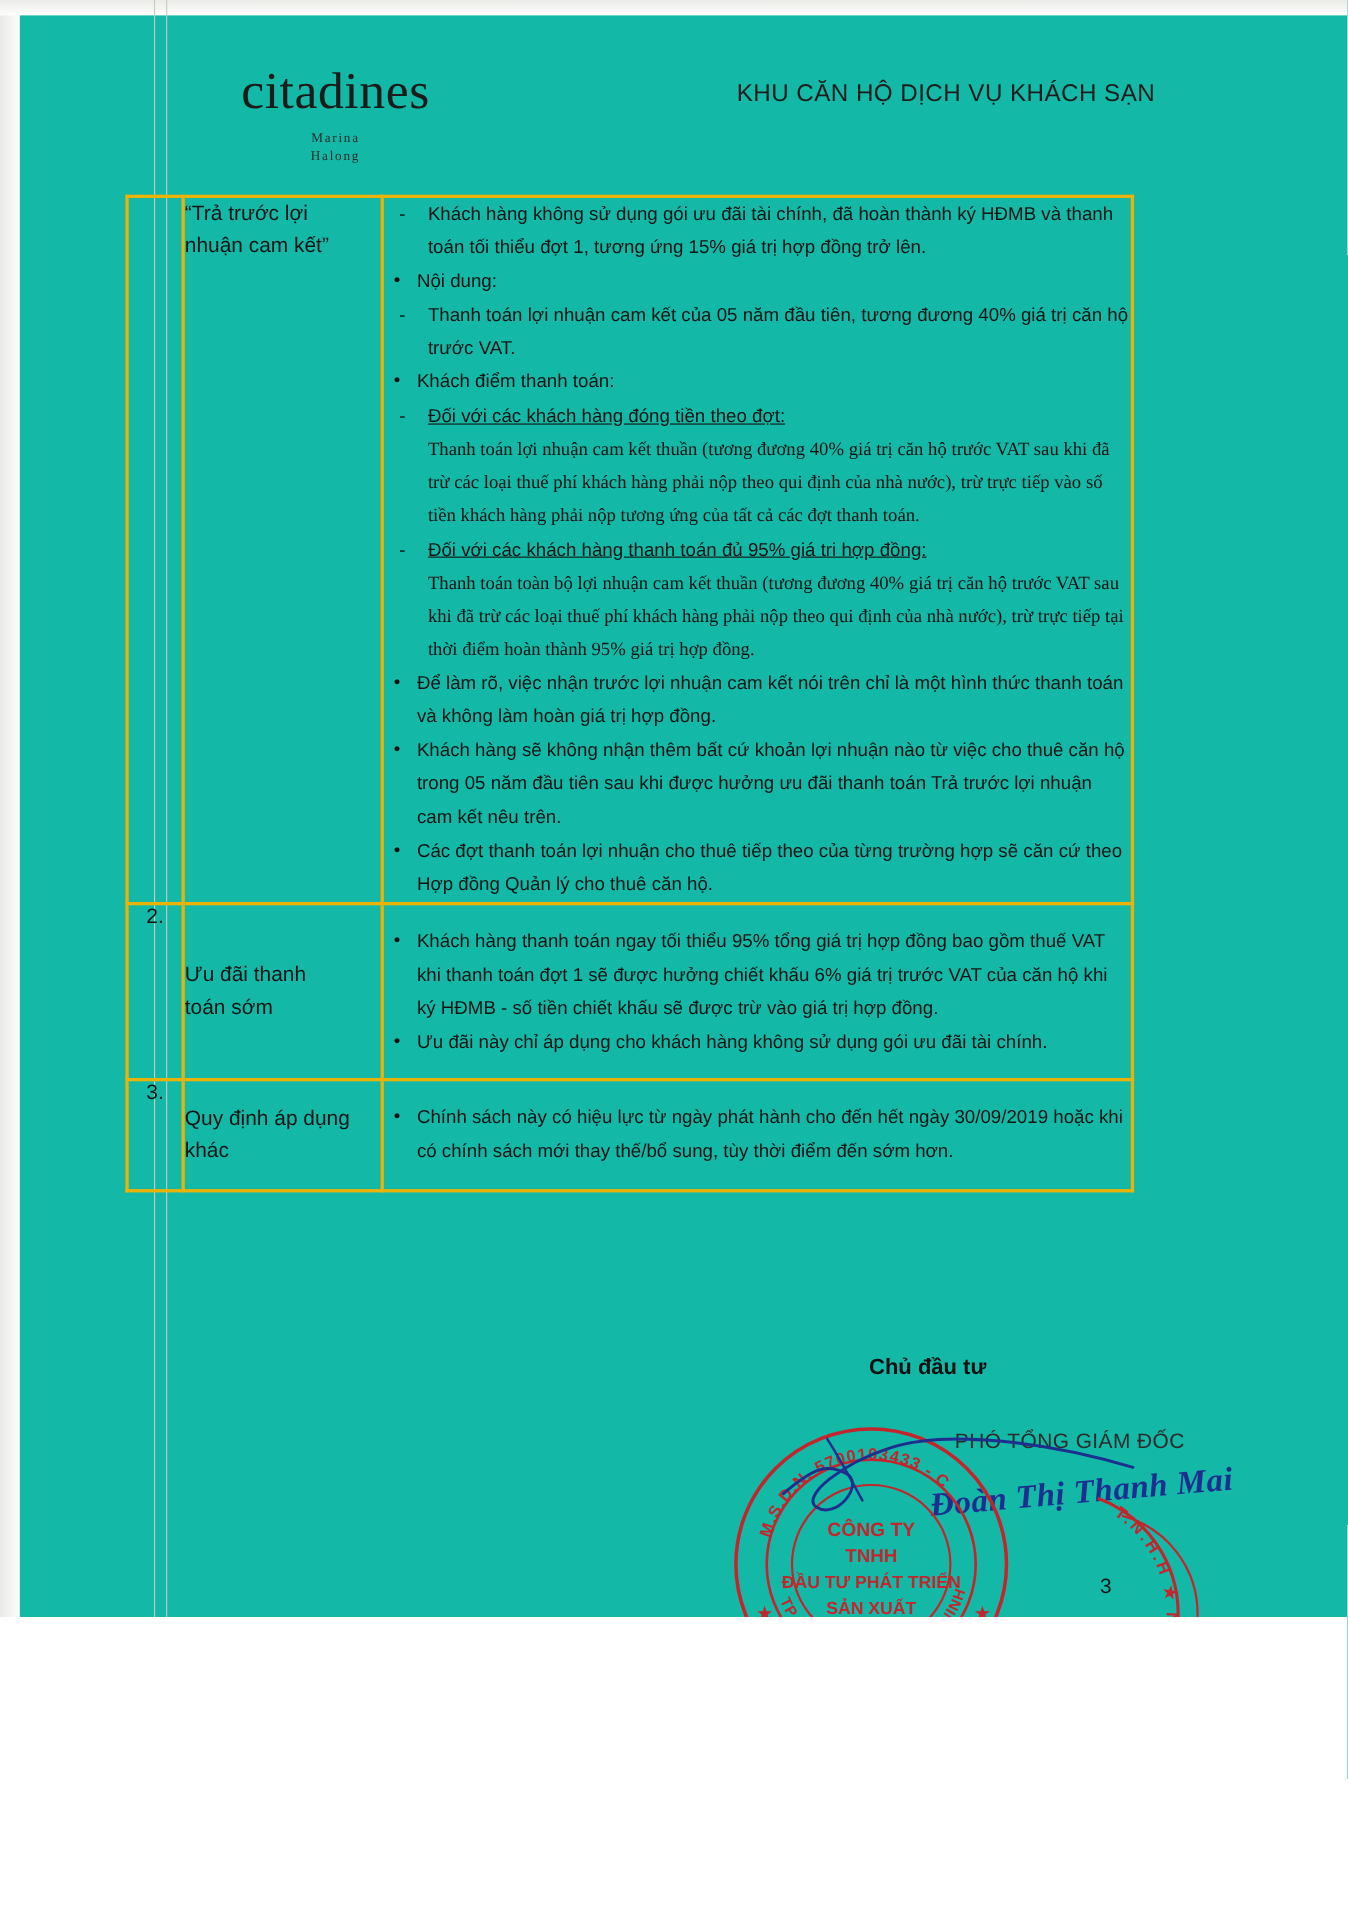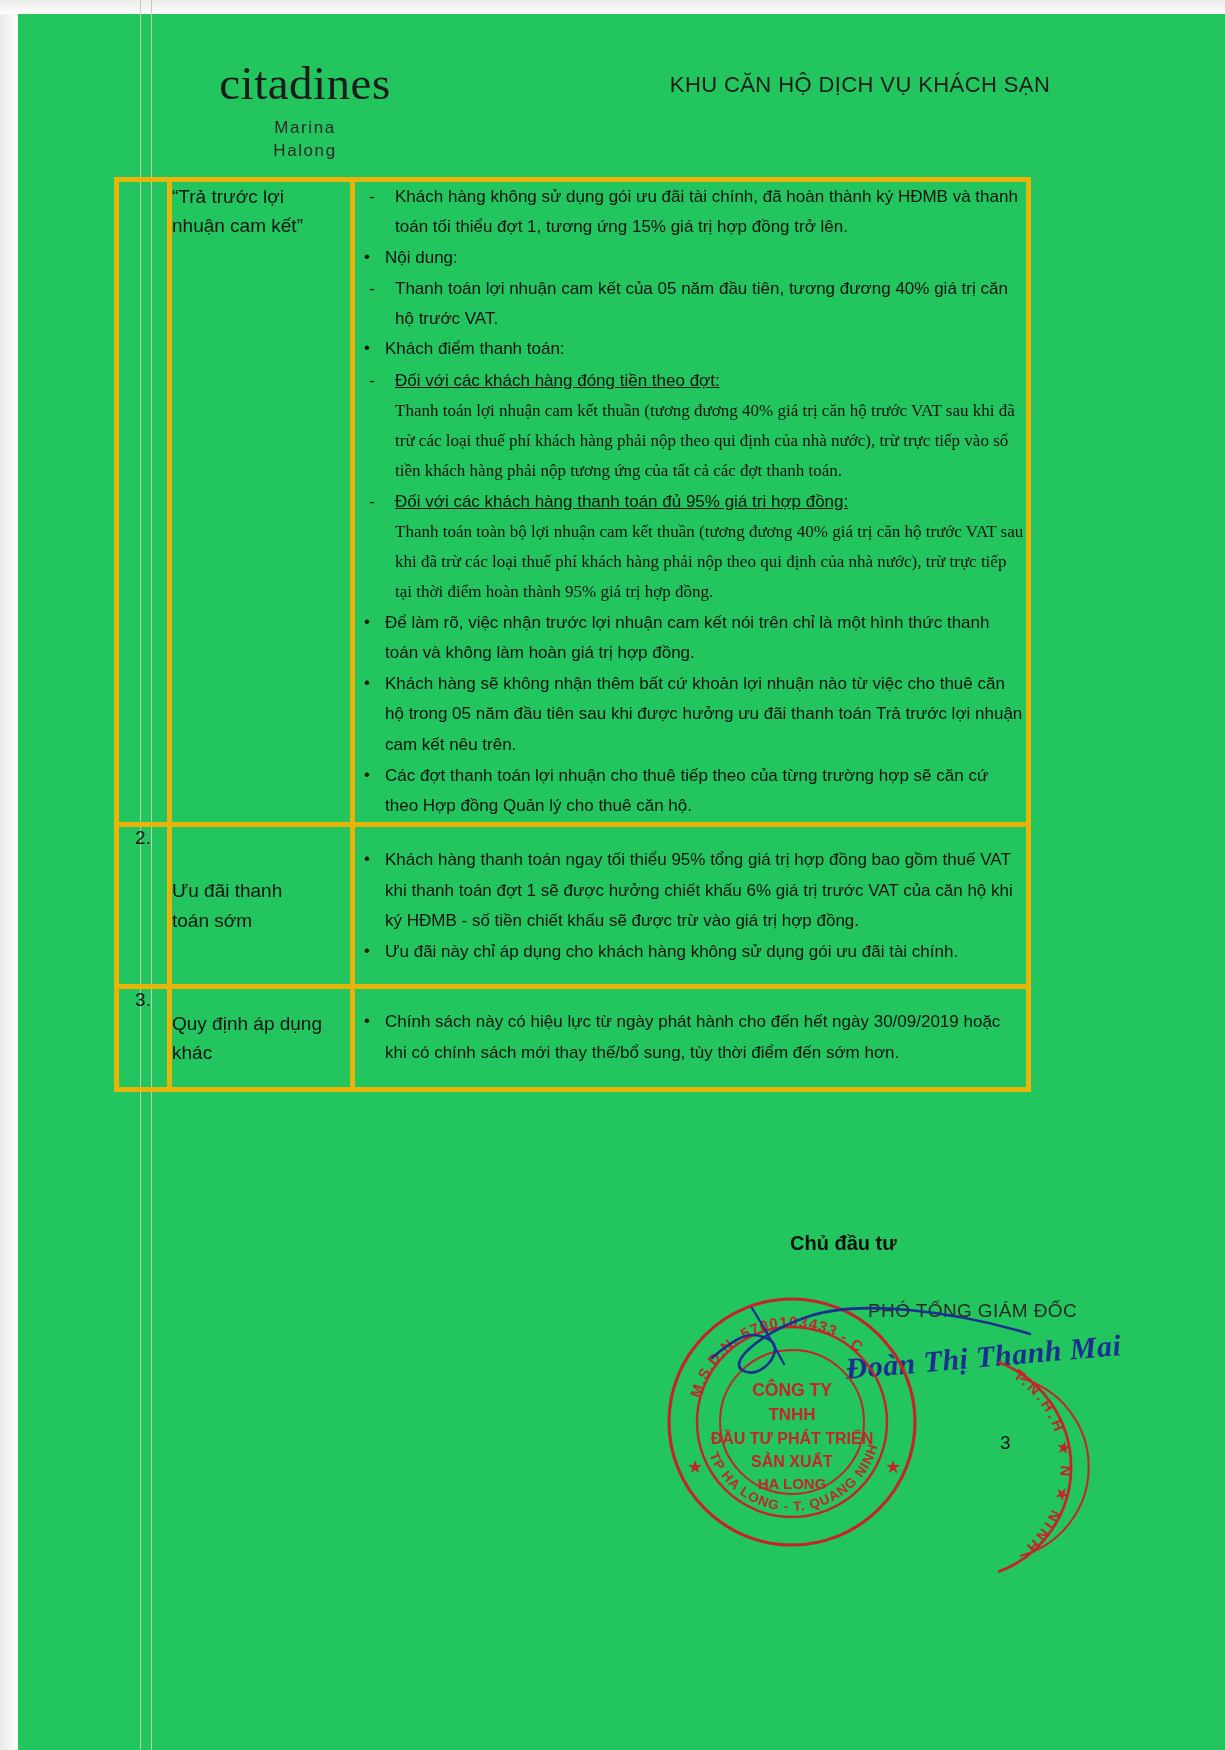--- a/index.html
+++ b/index.html
@@ -7,22 +7,22 @@
     padding: 0;
     background: #ffffff;
   }
   body {
     font-family: "Liberation Sans", sans-serif;
     color: #111111;
   }
   #page {
     position: relative;
     width: 1225px;
-    height: 1750px;
-    background: #22c55e;
+    height: 1470px;
+    background: #14b8a6;
     overflow: hidden;
   }
 
   
   .scan-edge-left {
     position: absolute;
     left: 0; top: 0;
     width: 18px; height: 1750px;
     background: linear-gradient(to right, #e9e9e6, #fdfdfc);
   }
@@ -50,24 +50,25 @@
   }
   .logo-word {
     font-family: "Liberation Serif", serif;
     font-size: 47px;
     letter-spacing: 0.5px;
     color: #1b1b1b;
     line-height: 1;
   }
   .logo-sub {
     margin-top: 10px;
-    font-size: 17px;
+    font-size: 12px;
     letter-spacing: 1.6px;
     color: #2a2a2a;
     line-height: 1.35;
+    font-family: Liberation Serif, serif;
   }
 
   .title-block {
     position: absolute;
     left: 540px;
     top: 62px;
     width: 640px;
     text-align: center;
   }
   .title-main {
@@ -86,21 +87,21 @@
   
   table.policy {
     position: absolute;
     left: 114px;
     top: 177px;
     width: 917px;
     border-collapse: collapse;
     table-layout: fixed;
   }
   table.policy td {
-    border: 5px solid #eab308;
+    border: 3px solid #eab308;
     vertical-align: top;
     padding: 0;
   }
   td.col-no {
     width: 48px;
     text-align: center;
     vertical-align: middle;
     font-size: 19px;
     color: #141414;
   }

